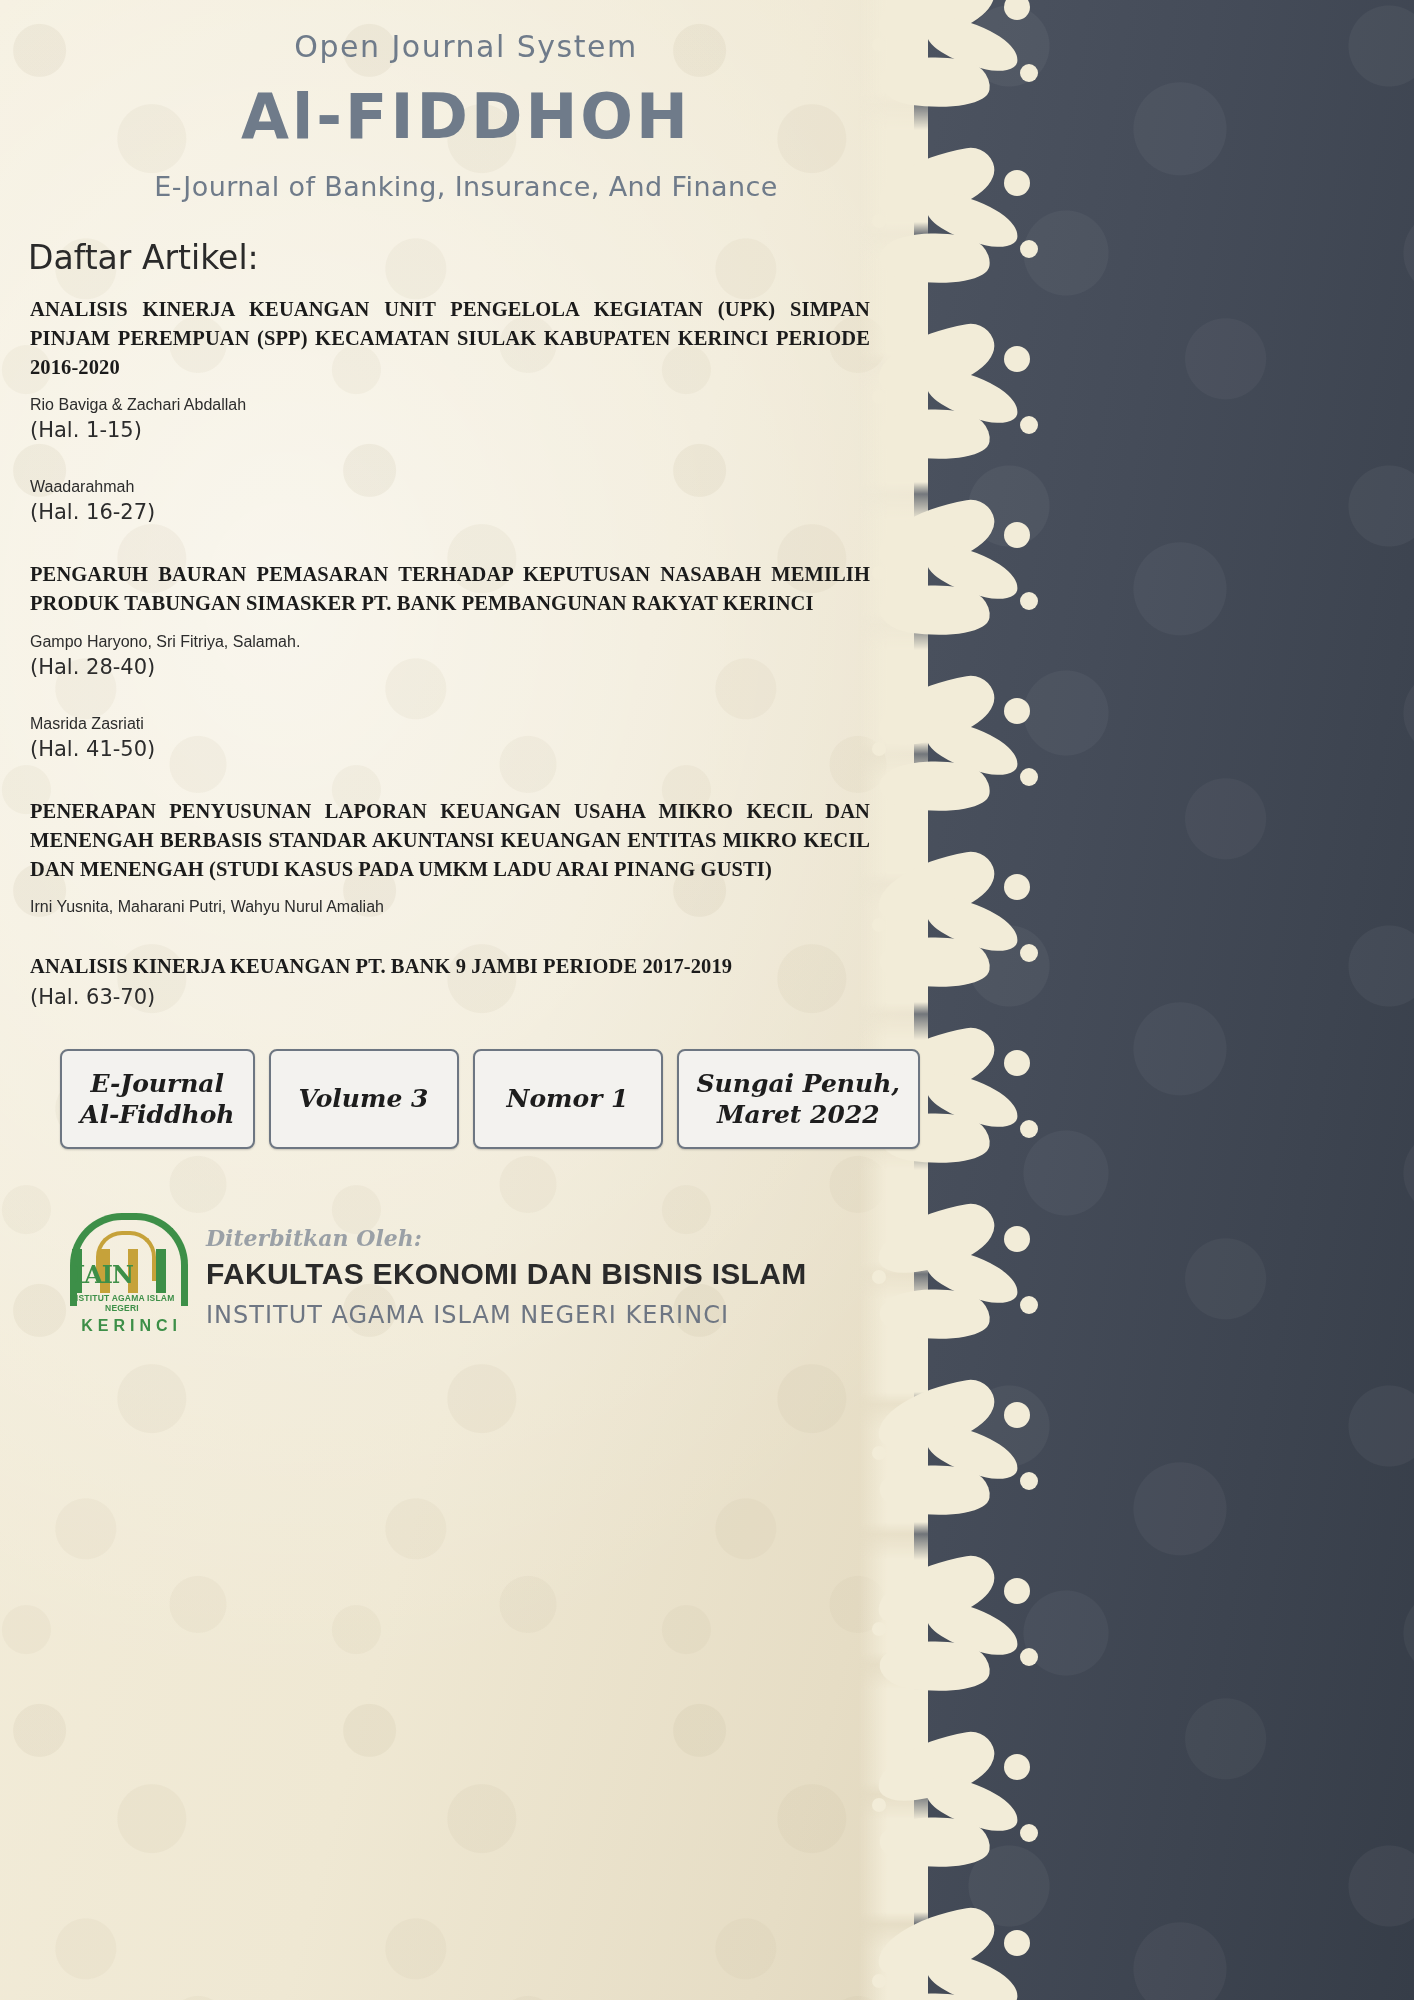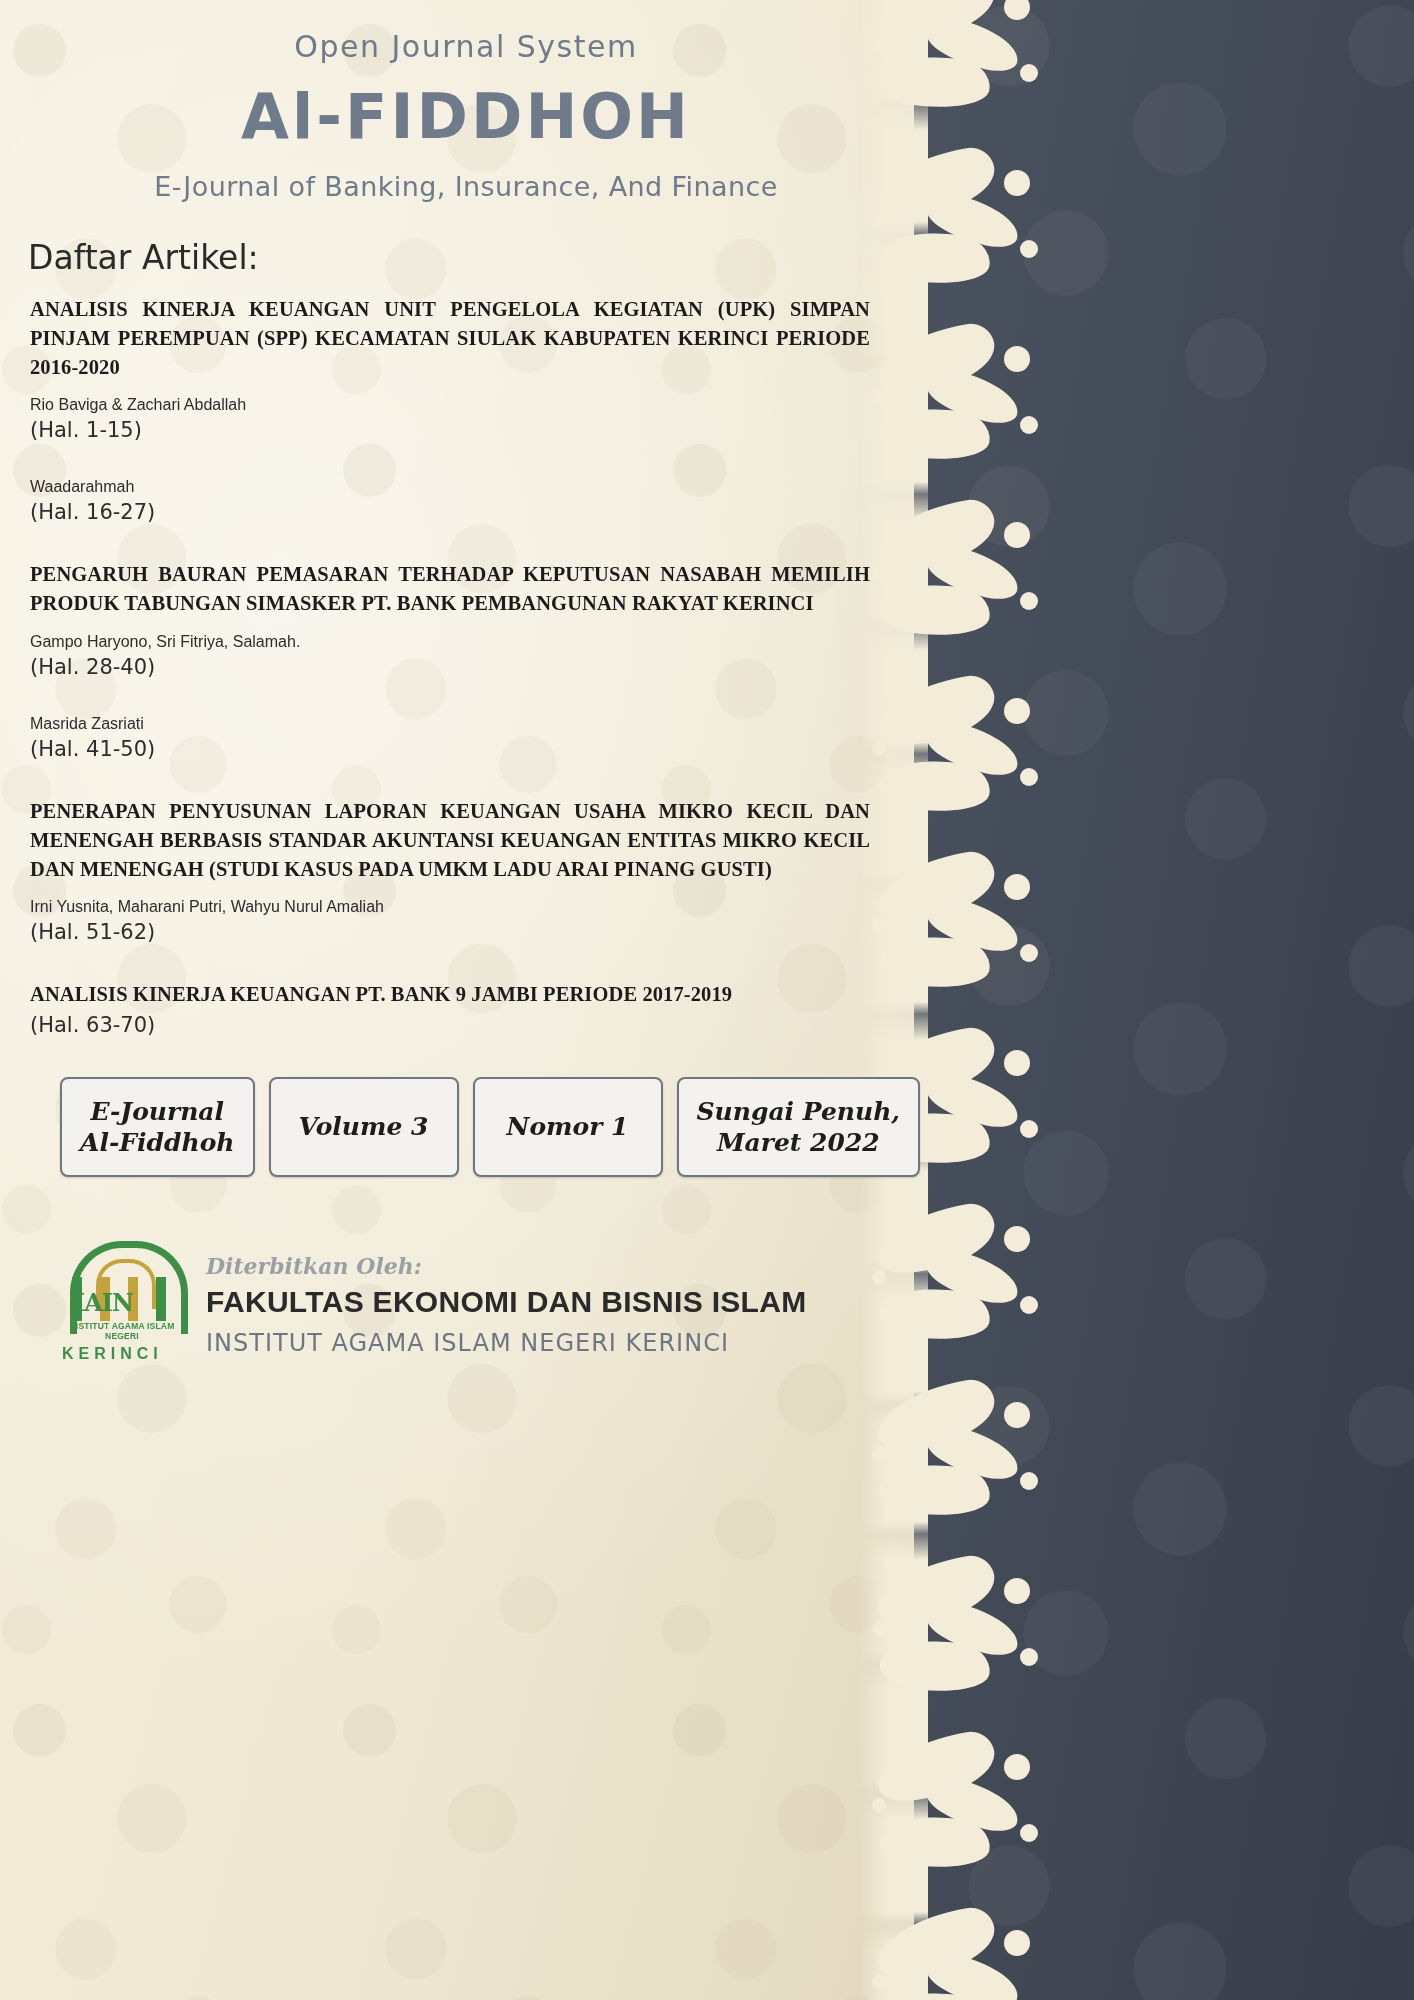--- a/index.html
+++ b/index.html
@@ -278,21 +278,21 @@
     font-size: 8.5px;
     font-weight: bold;
     color: #3d8f48;
     letter-spacing: 0.2px;
   }
   .logo .lbl-bottom {
     position: absolute;
     left: 6px;
     bottom: 4px;
     width: 120px;
-    text-align: left;
+    text-align: right;
     font-family: "Liberation Sans", sans-serif;
     font-size: 16px;
     font-weight: bold;
     color: #3d8f48;
     letter-spacing: 5px;
   }
   .pub-text .pub-by {
     font-family: "DejaVu Serif", serif;
     font-style: italic;
     font-weight: bold;
@@ -451,21 +451,20 @@
     </div>
 
     <div class="article">
       <div class="authors">Masrida Zasriati</div>
       <div class="pages">(Hal. 41-50)</div>
     </div>
 
     <div class="article">
       <div class="title">PENERAPAN PENYUSUNAN LAPORAN KEUANGAN USAHA MIKRO KECIL DAN MENENGAH BERBASIS STANDAR AKUNTANSI KEUANGAN ENTITAS MIKRO KECIL DAN MENENGAH (STUDI KASUS PADA UMKM LADU ARAI PINANG GUSTI)</div>
       <div class="authors">Irni Yusnita,  Maharani Putri,  Wahyu Nurul Amaliah</div>
-      <div class="pages">(Hal. 51-62)</div>
     </div>
 
     <div class="article">
       <div class="title">ANALISIS KINERJA KEUANGAN PT. BANK 9 JAMBI  PERIODE 2017-2019</div>
       <div class="pages">(Hal. 63-70)</div>
     </div>
 
     <div class="issue-row">
       <div class="issue-box">
         <span>E-Journal</span>

